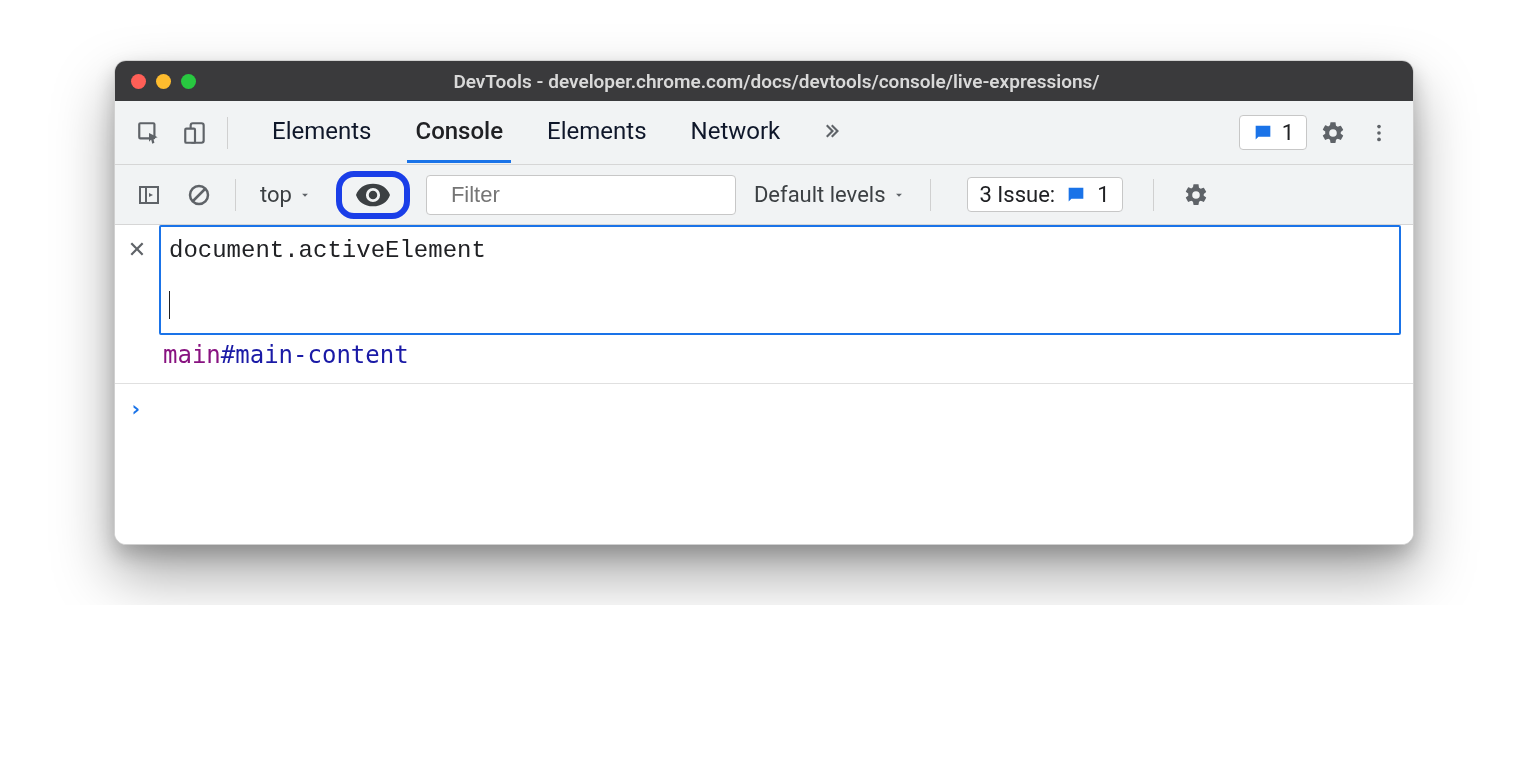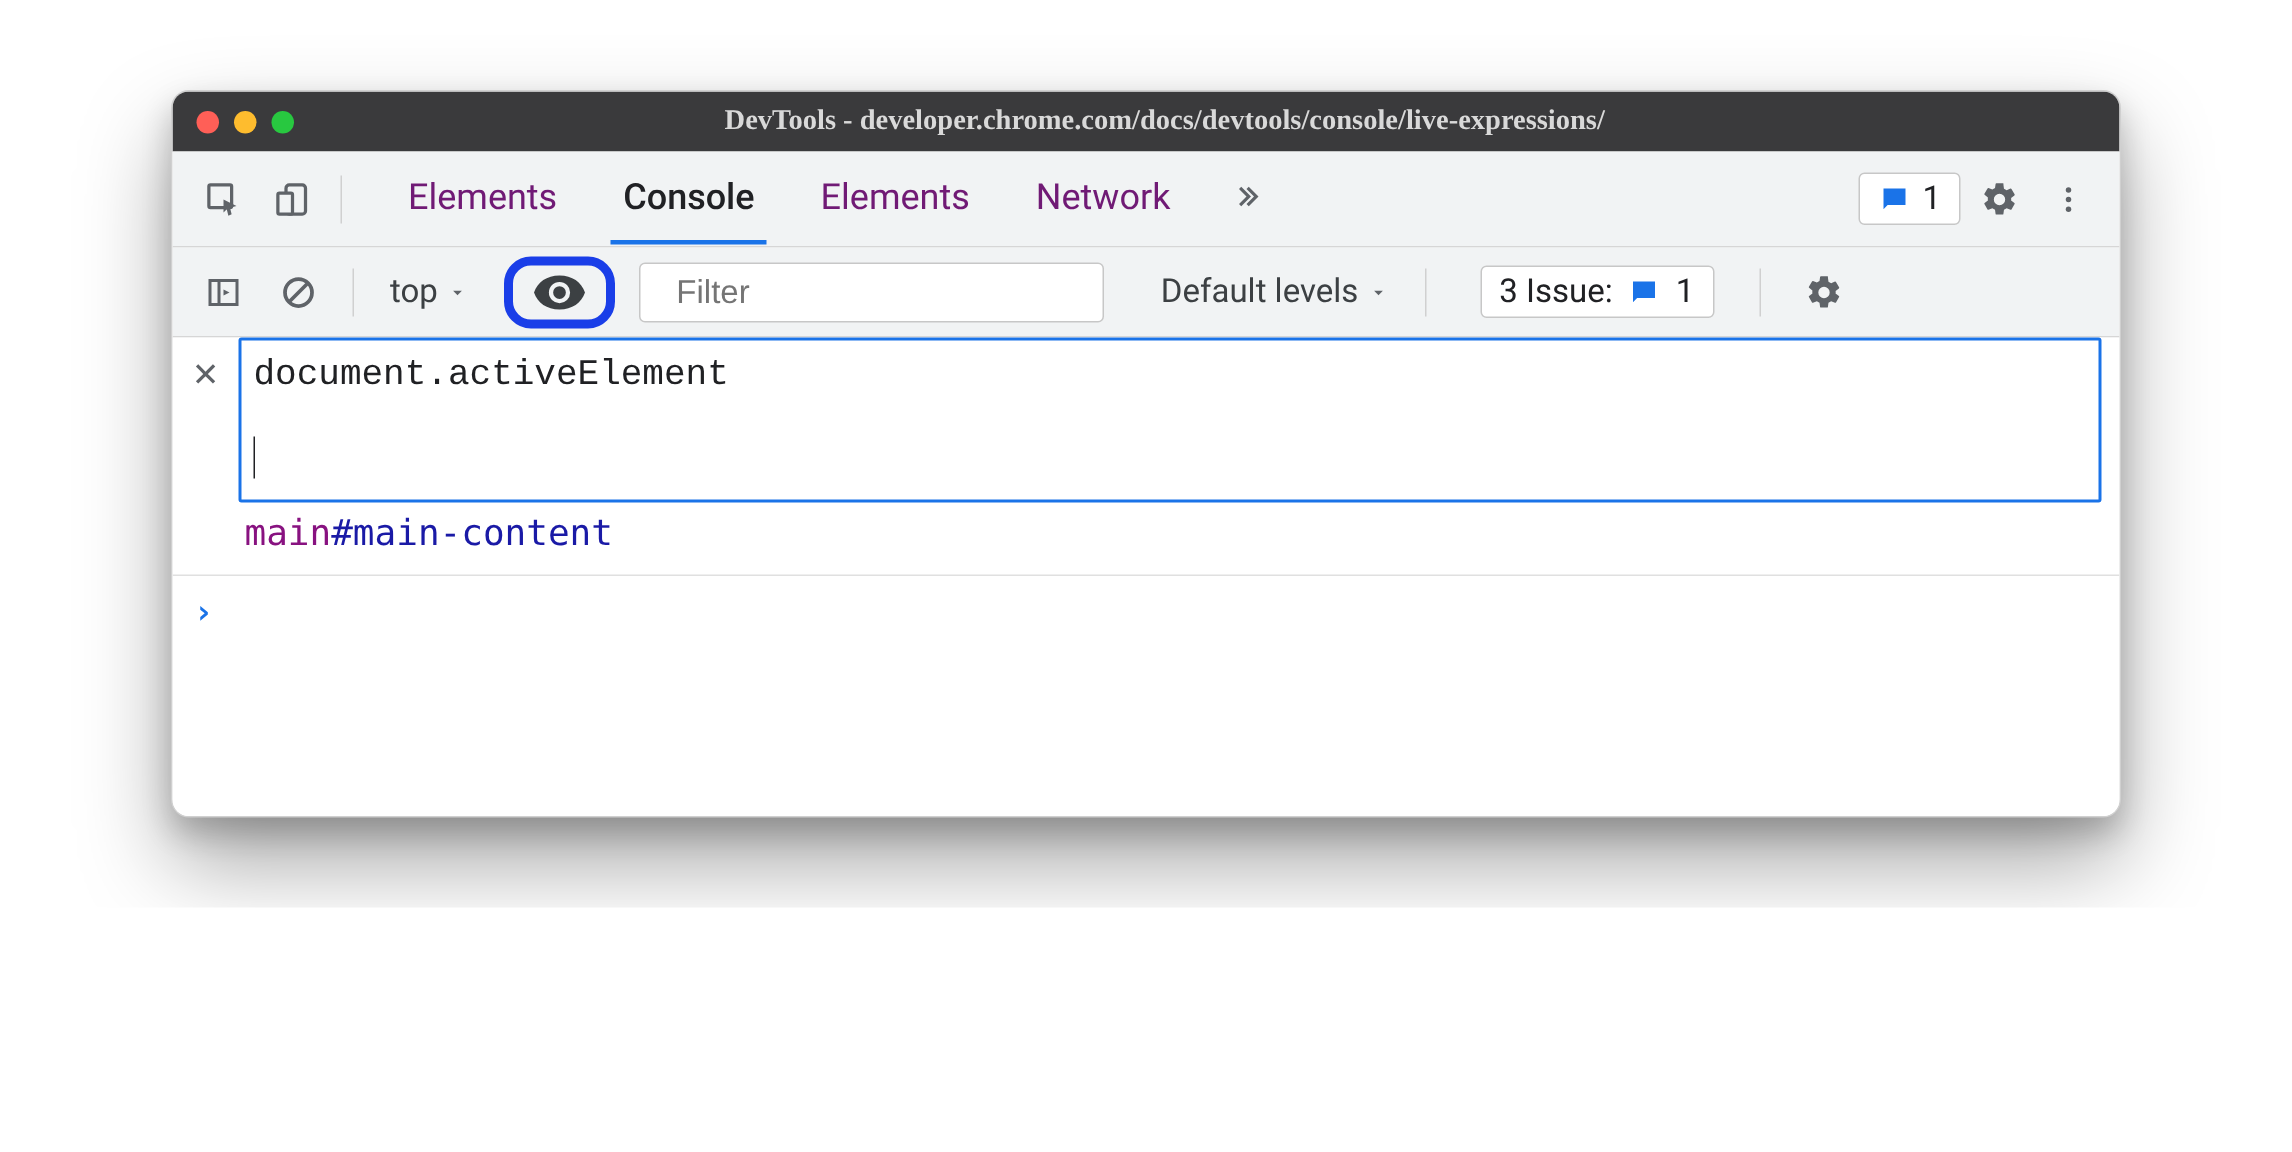--- a/index.html
+++ b/index.html
@@ -20,21 +20,20 @@
     border: 1px solid #d0d0d0;
   }
   
   .titlebar {
     background: #3a3a3c;
     height: 40px;
     display: flex;
     align-items: center;
     padding: 0 16px;
     gap: 10px;
-    font-family: Liberation Serif, serif;
   }
   .traffic { display: flex; gap: 10px; }
   .dot { width: 15px; height: 15px; border-radius: 50%; }
   .dot.red { background: #ff5f57; }
   .dot.yellow { background: #febc2e; }
   .dot.green { background: #28c840; }
   .title {
     flex: 1;
     text-align: center;
     color: #d9d9d9;
@@ -61,21 +60,21 @@
     cursor: pointer;
     border-radius: 4px;
   }
   .vdiv { width: 1px; height: 32px; background: #d0d0d0; margin: 0 6px; }
   .tabs { display: flex; gap: 0; margin-left: 10px; }
   .tab {
     padding: 0 22px;
     height: 64px;
     display: flex; align-items: center;
     font-size: 24px;
-    color: #701a75;
+    color: #0f172a;
     cursor: pointer;
     border-bottom: 3px solid transparent;
     position: relative;
   }
   .tab.active {
     color: #202124;
     font-weight: 500;
   }
   .tab.active::after {
     content: "";
@@ -126,21 +125,20 @@
     border-radius: 4px;
     padding: 0 24px;
     font-size: 22px;
     color: #5f6368;
     background: #fff;
   }
   .levels {
     display: flex; align-items: center; gap: 6px;
     font-size: 22px; color: #3c4043;
     padding: 4px 8px; cursor: pointer;
-    margin-left: 20px;
   }
   .issues-pill {
     display: flex; align-items: center; gap: 10px;
     border: 1px solid #c7c7c7;
     border-radius: 4px;
     padding: 4px 12px;
     font-size: 22px;
     color: #202124;
     background: #fff;
     cursor: pointer;

